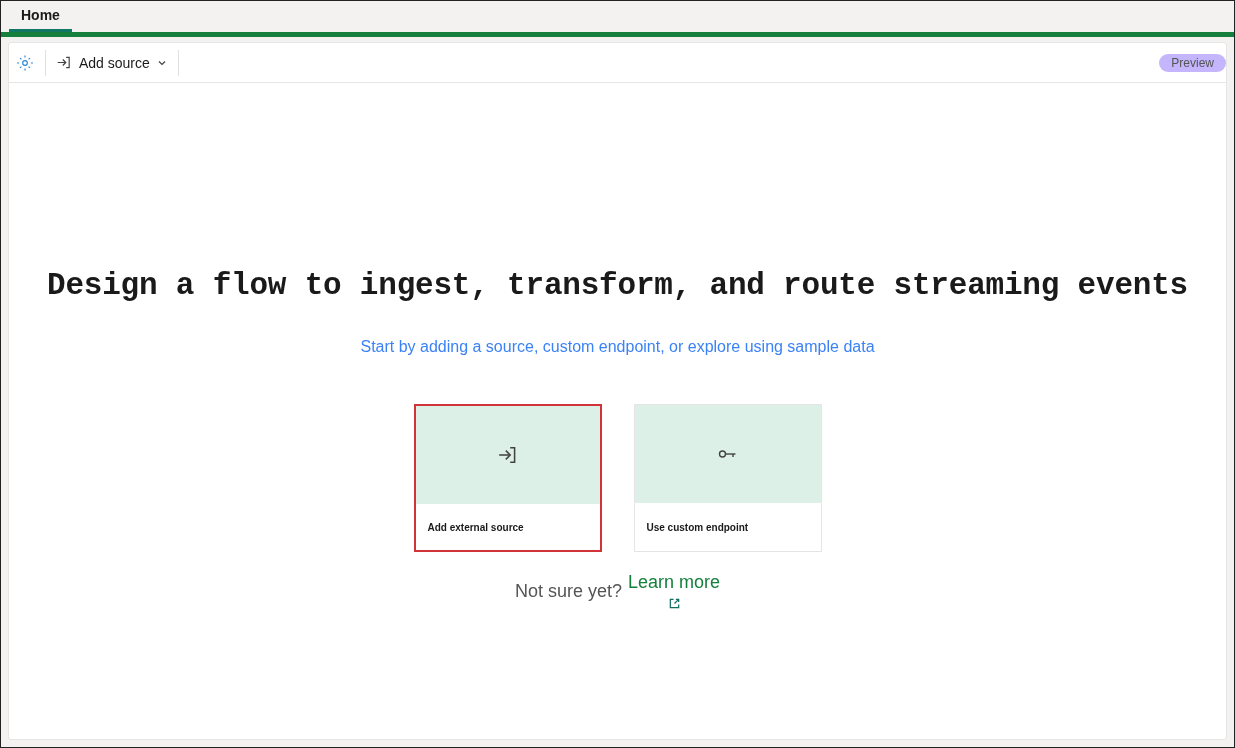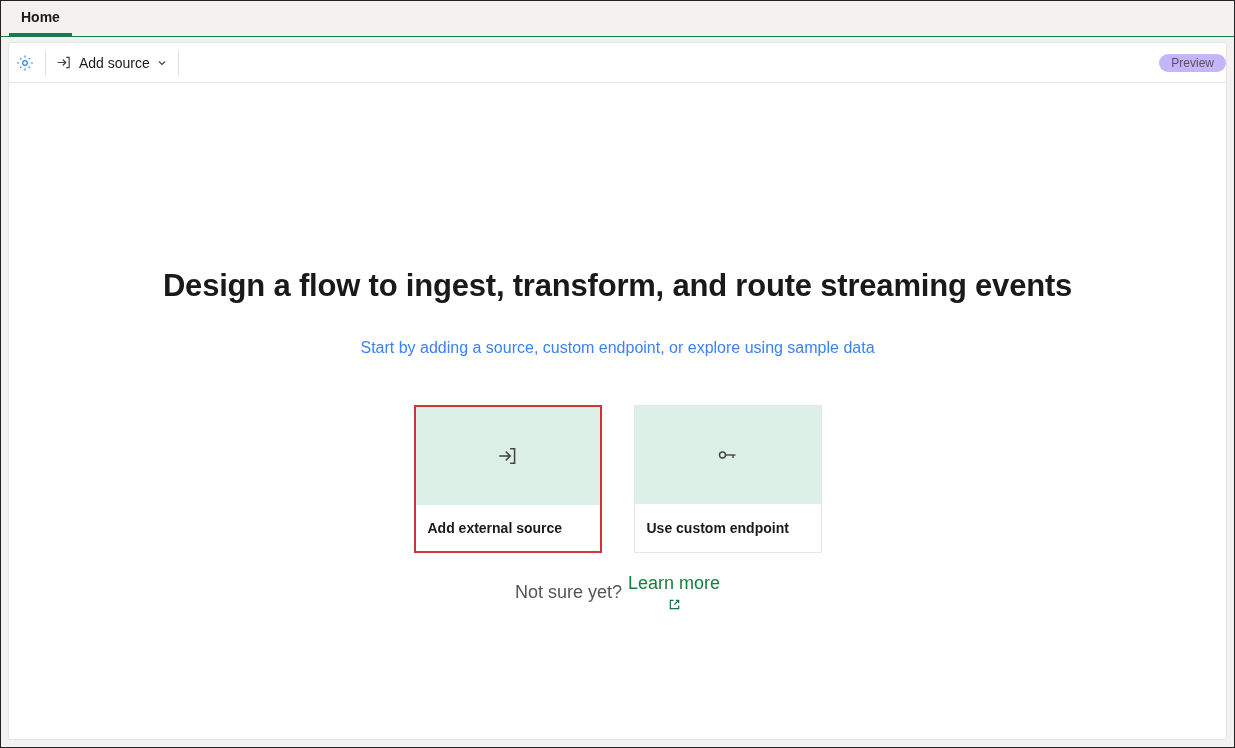--- a/index.html
+++ b/index.html
@@ -1,43 +1,43 @@
 <!DOCTYPE html>
 <html><head>
   <meta charset="utf-8">
   <style>
     * { box-sizing: border-box; margin: 0; padding: 0; font-family: "Segoe UI", -apple-system, BlinkMacSystemFont, sans-serif; }
     body { width: 1235px; height: 748px; background: #f3f2f1; border: 1px solid #222; overflow: hidden; }
 
     
-    .tabs-bar { height: 36px; display: flex; align-items: stretch; padding: 0 8px; border-bottom: 1px solid #15803d; }
+    .tabs-bar { height: 36px; display: flex; align-items: stretch; padding: 0 8px; border-bottom: 5px solid #15803d; }
     .tab-item { display: flex; align-items: center; padding: 0 12px; font-size: 14px; font-weight: 600; color: #1a1a1a; cursor: pointer; }
     .tab-item.active { border-bottom: 3px solid #117865; }
 
     
     .panel { margin: 5px 7px; background: #ffffff; border: 1px solid #e5e5e5; border-radius: 3px; height: calc(100% - 48px); display: flex; flex-direction: column; overflow: hidden; }
 
     
     .toolbar { height: 40px; display:flex; align-items:center; border-bottom: 1px solid #e5e5e5; padding: 0 0; }
     .icon-btn { width: 32px; height: 32px; display:flex; align-items:center; justify-content:center; border-radius:2px; cursor:pointer; }
     .vsep { width:1px; background:#e0e0e0; height:26px; margin: 0 4px; }
     .toolbar-btn { display:flex; align-items:center; gap:6px; height:32px; padding:0 6px; font-size:14px; color:#1a1a1a; cursor:pointer; }
     .spacer { flex:1; }
     .pill { background:#c4b5fd; color:#555; font-size:12px; padding: 2px 12px; border-radius: 12px; }
 
     
     .canvas { flex:1; display:flex; flex-direction:column; align-items:center; padding-top: 185px; }
-    .title { font-size: 31px; font-weight: 600; color:#1a1a1a; letter-spacing:-0.2px; }
+    .title { font-size: 31px; font-weight: 600; color:#1a1a1a; letter-spacing:-0.2px;font-family:Liberation Mono, monospace; }
     .subtitle { margin-top: 35px; font-size: 16px; color:#3b82f6; }
 
     .cards { display:flex; gap:32px; margin-top: 48px; }
     .card { width: 188px; height: 148px; border: 1px solid #e5e5e5; background:#fff; display:flex; flex-direction:column; cursor:pointer; }
     .card.highlight { border: 2px solid #d13438; }
     .card-top { flex: 0 0 98px; background:#dcf0e8; display:flex; align-items:center; justify-content:center; }
-    .card-bottom { flex:1; display:flex; align-items:center; padding: 0 12px; font-size: 14px; font-weight:600; color:#1a1a1a; }
+    .card-bottom { flex:1; display:flex; align-items:center; padding: 0 12px; font-size: 10px; font-weight:600; color:#1a1a1a; }
 
     .hint-row { margin-top: 20px; font-size: 18px; display:flex; align-items:center; gap:6px; }
     .hint-row .q { color:#555; }
     .hint-row .link { color:#15803d; cursor:pointer; display:flex; align-items:center; gap:4px;flex-direction:column; }
 
     svg { display:block; }
   </style>
 </head>
 <body>
 

